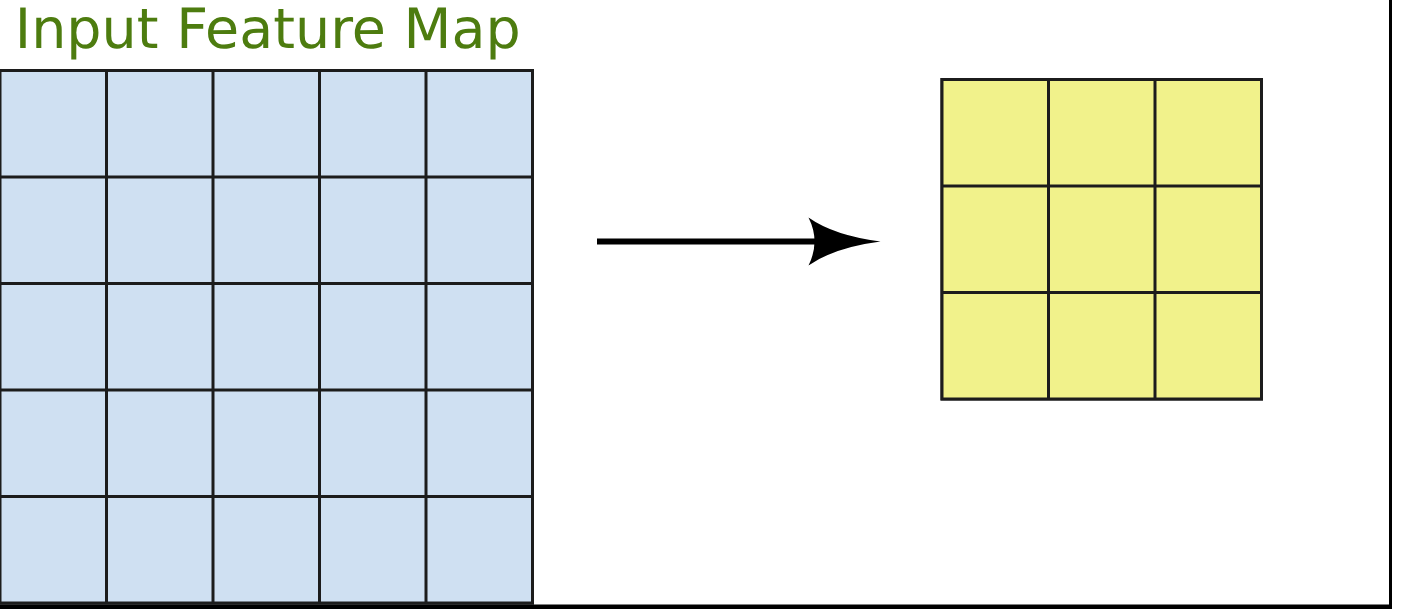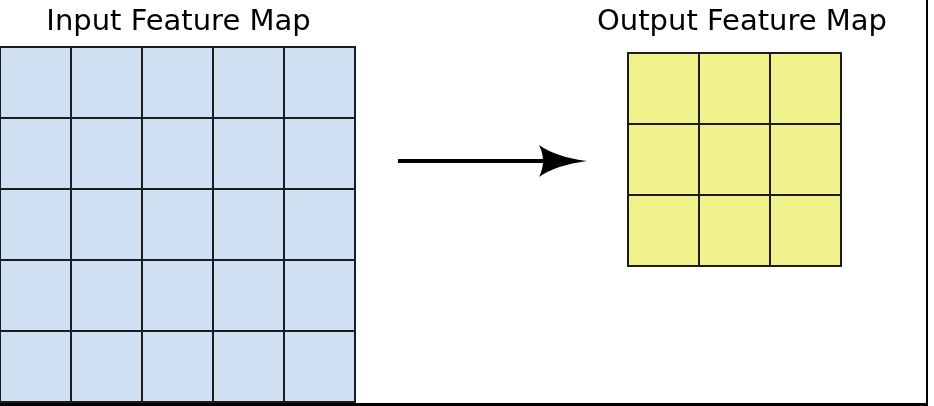--- a/index.html
+++ b/index.html
@@ -7,23 +7,23 @@
     position: relative;
     width: 934px;
     height: 406px;
     background: #ffffff;
     overflow: hidden;
     font-family: "DejaVu Sans", sans-serif;
   }
   .title {
     position: absolute;
     text-align: center;
-    font-size: 29px;
+    font-size: 37px;
     line-height: 36px;
-    color: #000000;
+    color: #4d7c0f;
     white-space: nowrap;
   }
   .input-title  { left: 0px;   top: 2px; width: 357px; }
   .output-title { left: 562px; top: 2px; width: 360px; }
   .grid {
     position: absolute;
     display: grid;
     gap: 2px;
     border: 2px solid var(--line, #1c1c1c);
     background: var(--line, #1c1c1c);
@@ -35,21 +35,20 @@
   .frame-right  { position: absolute; left: 926px; top: 0;    width: 2px;   height: 406px; background: #000; }
   .frame-bottom { position: absolute; left: 0;     top: 403px; width: 928px; height: 3px;  background: #000; }
 </style>
 </head>
 <body>
 
 <div class="canvas">
 
   <div class="title input-title">Input Feature Map</div>
 
-  <div class="title output-title">Output Feature Map</div>
 
   <div class="grid input-grid" id="input-grid">
       <div class="cell" style="background: rgb(207, 224, 242);"></div>
       <div class="cell" style="background: rgb(207, 224, 242);"></div>
       <div class="cell" style="background: rgb(207, 224, 242);"></div>
       <div class="cell" style="background: rgb(207, 224, 242);"></div>
       <div class="cell" style="background: rgb(207, 224, 242);"></div>
       <div class="cell" style="background: rgb(207, 224, 242);"></div>
       <div class="cell" style="background: rgb(207, 224, 242);"></div>
       <div class="cell" style="background: rgb(207, 224, 242);"></div>

